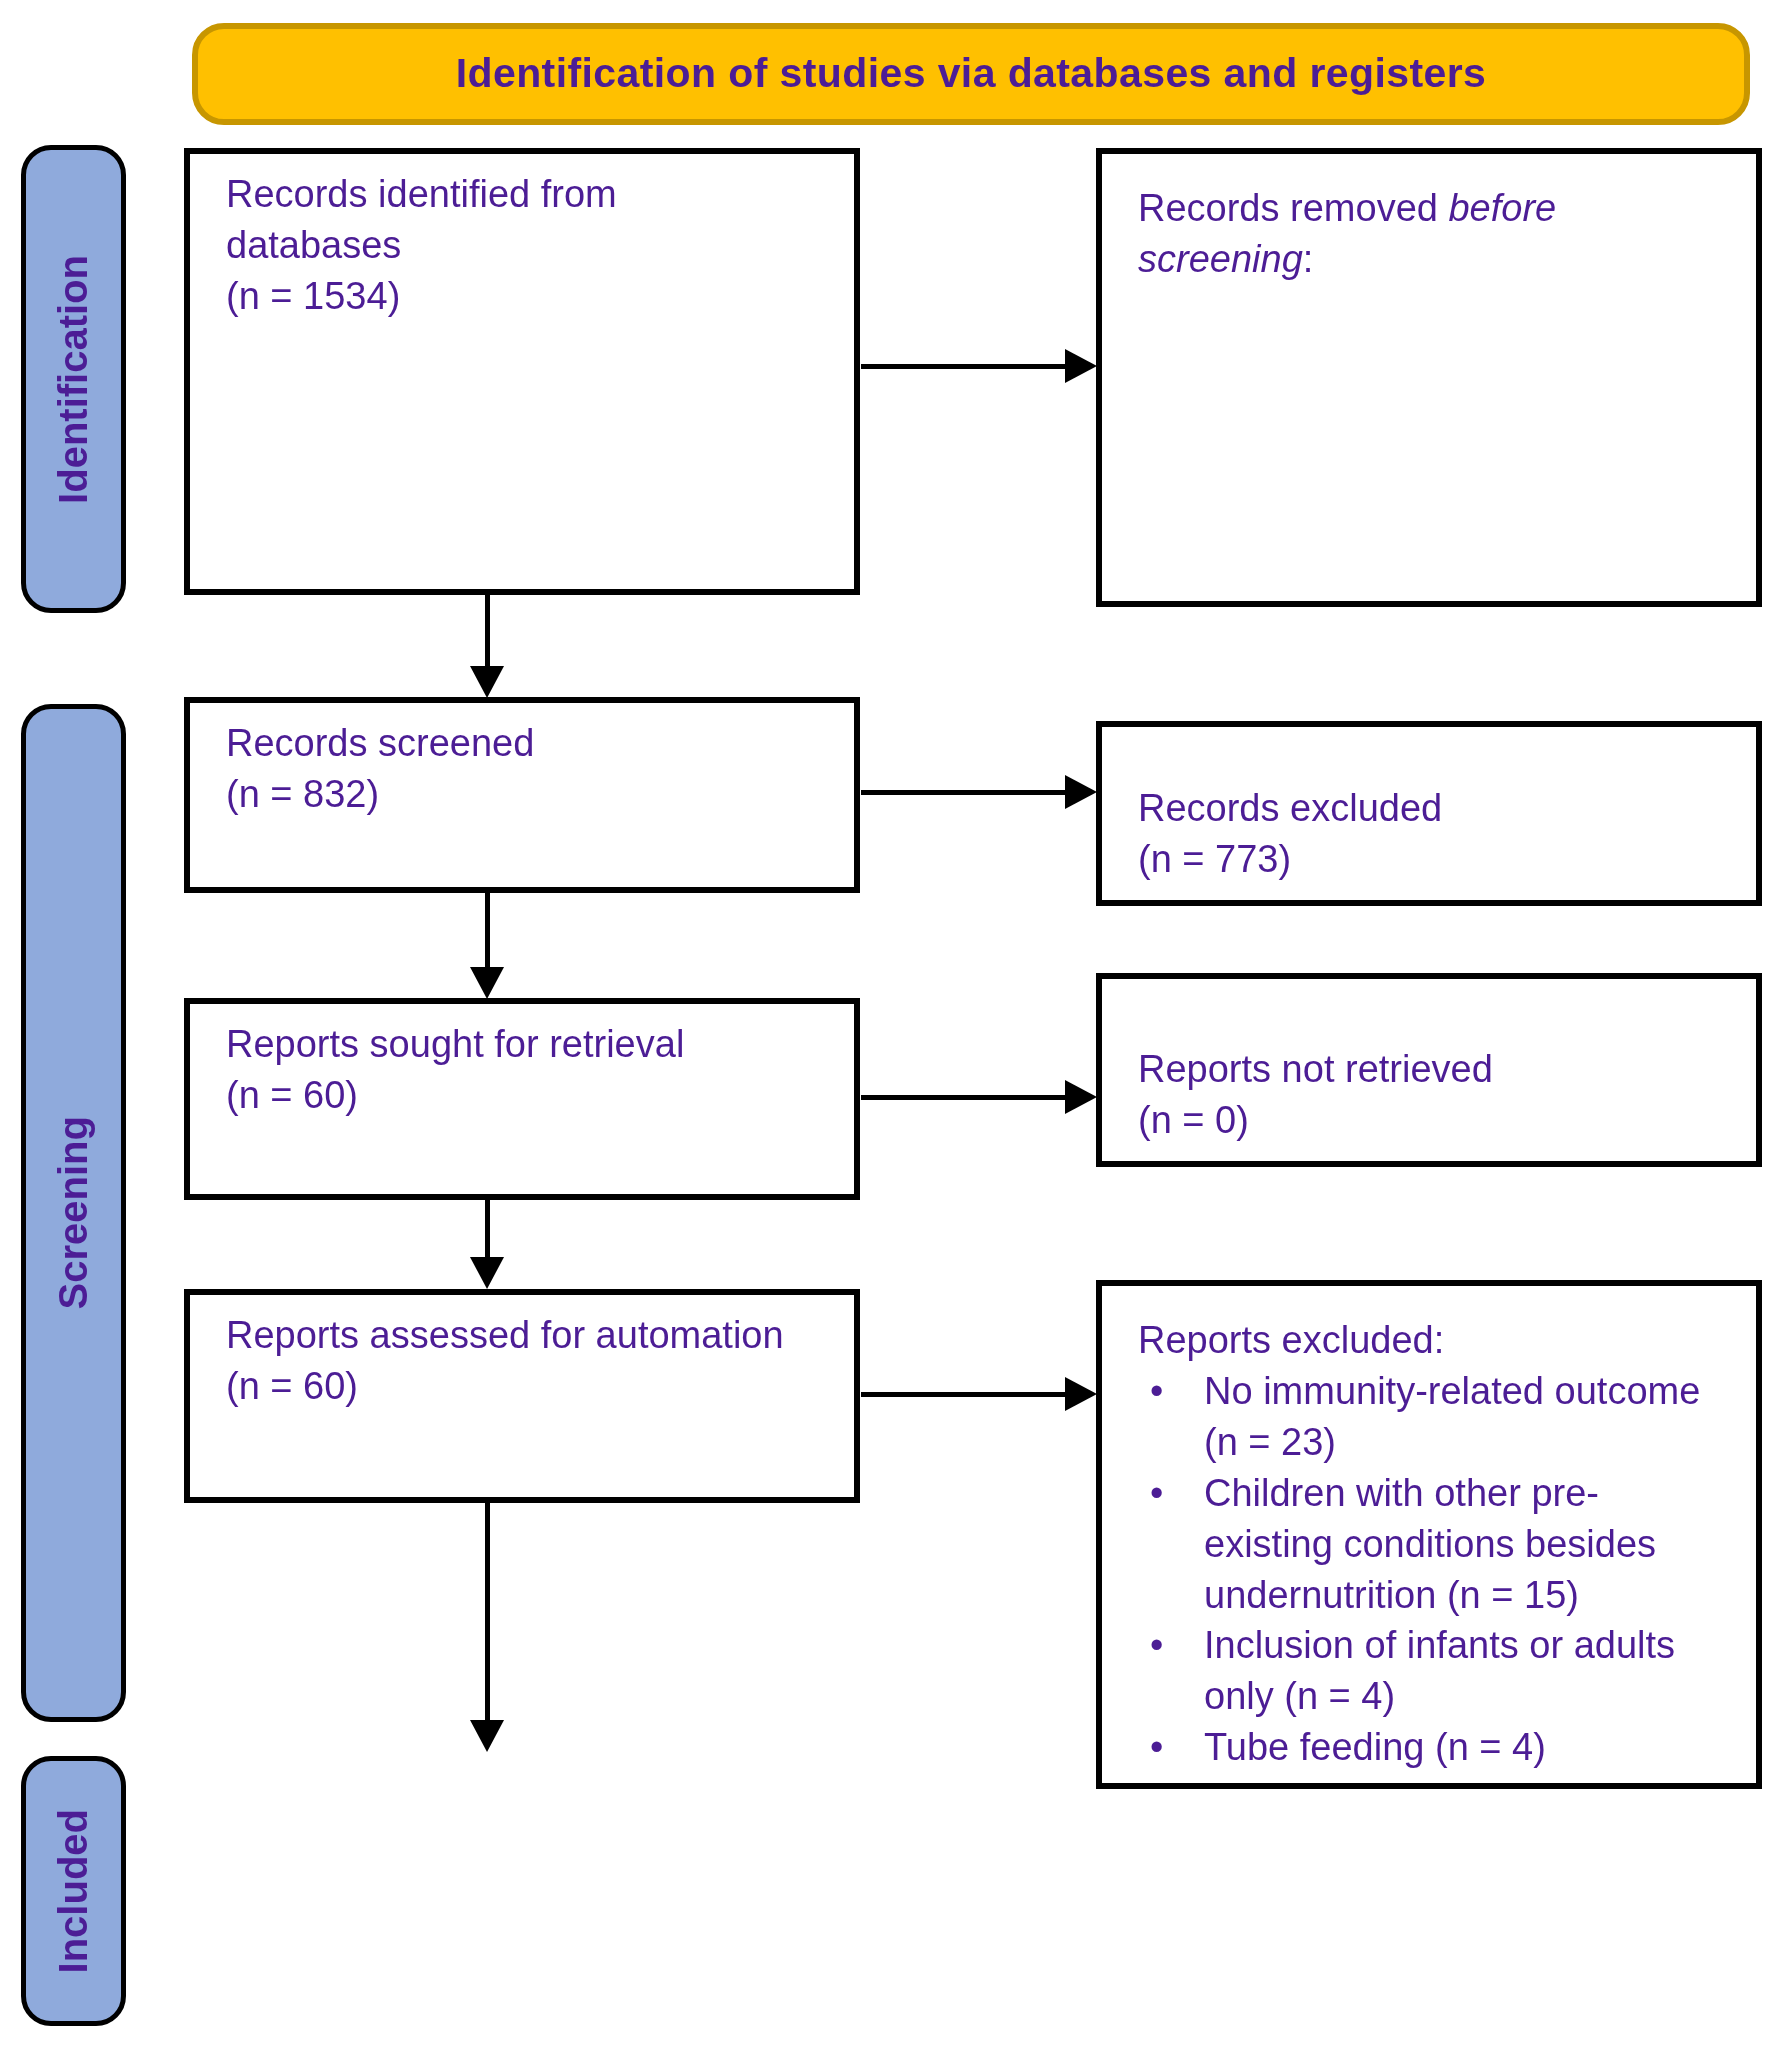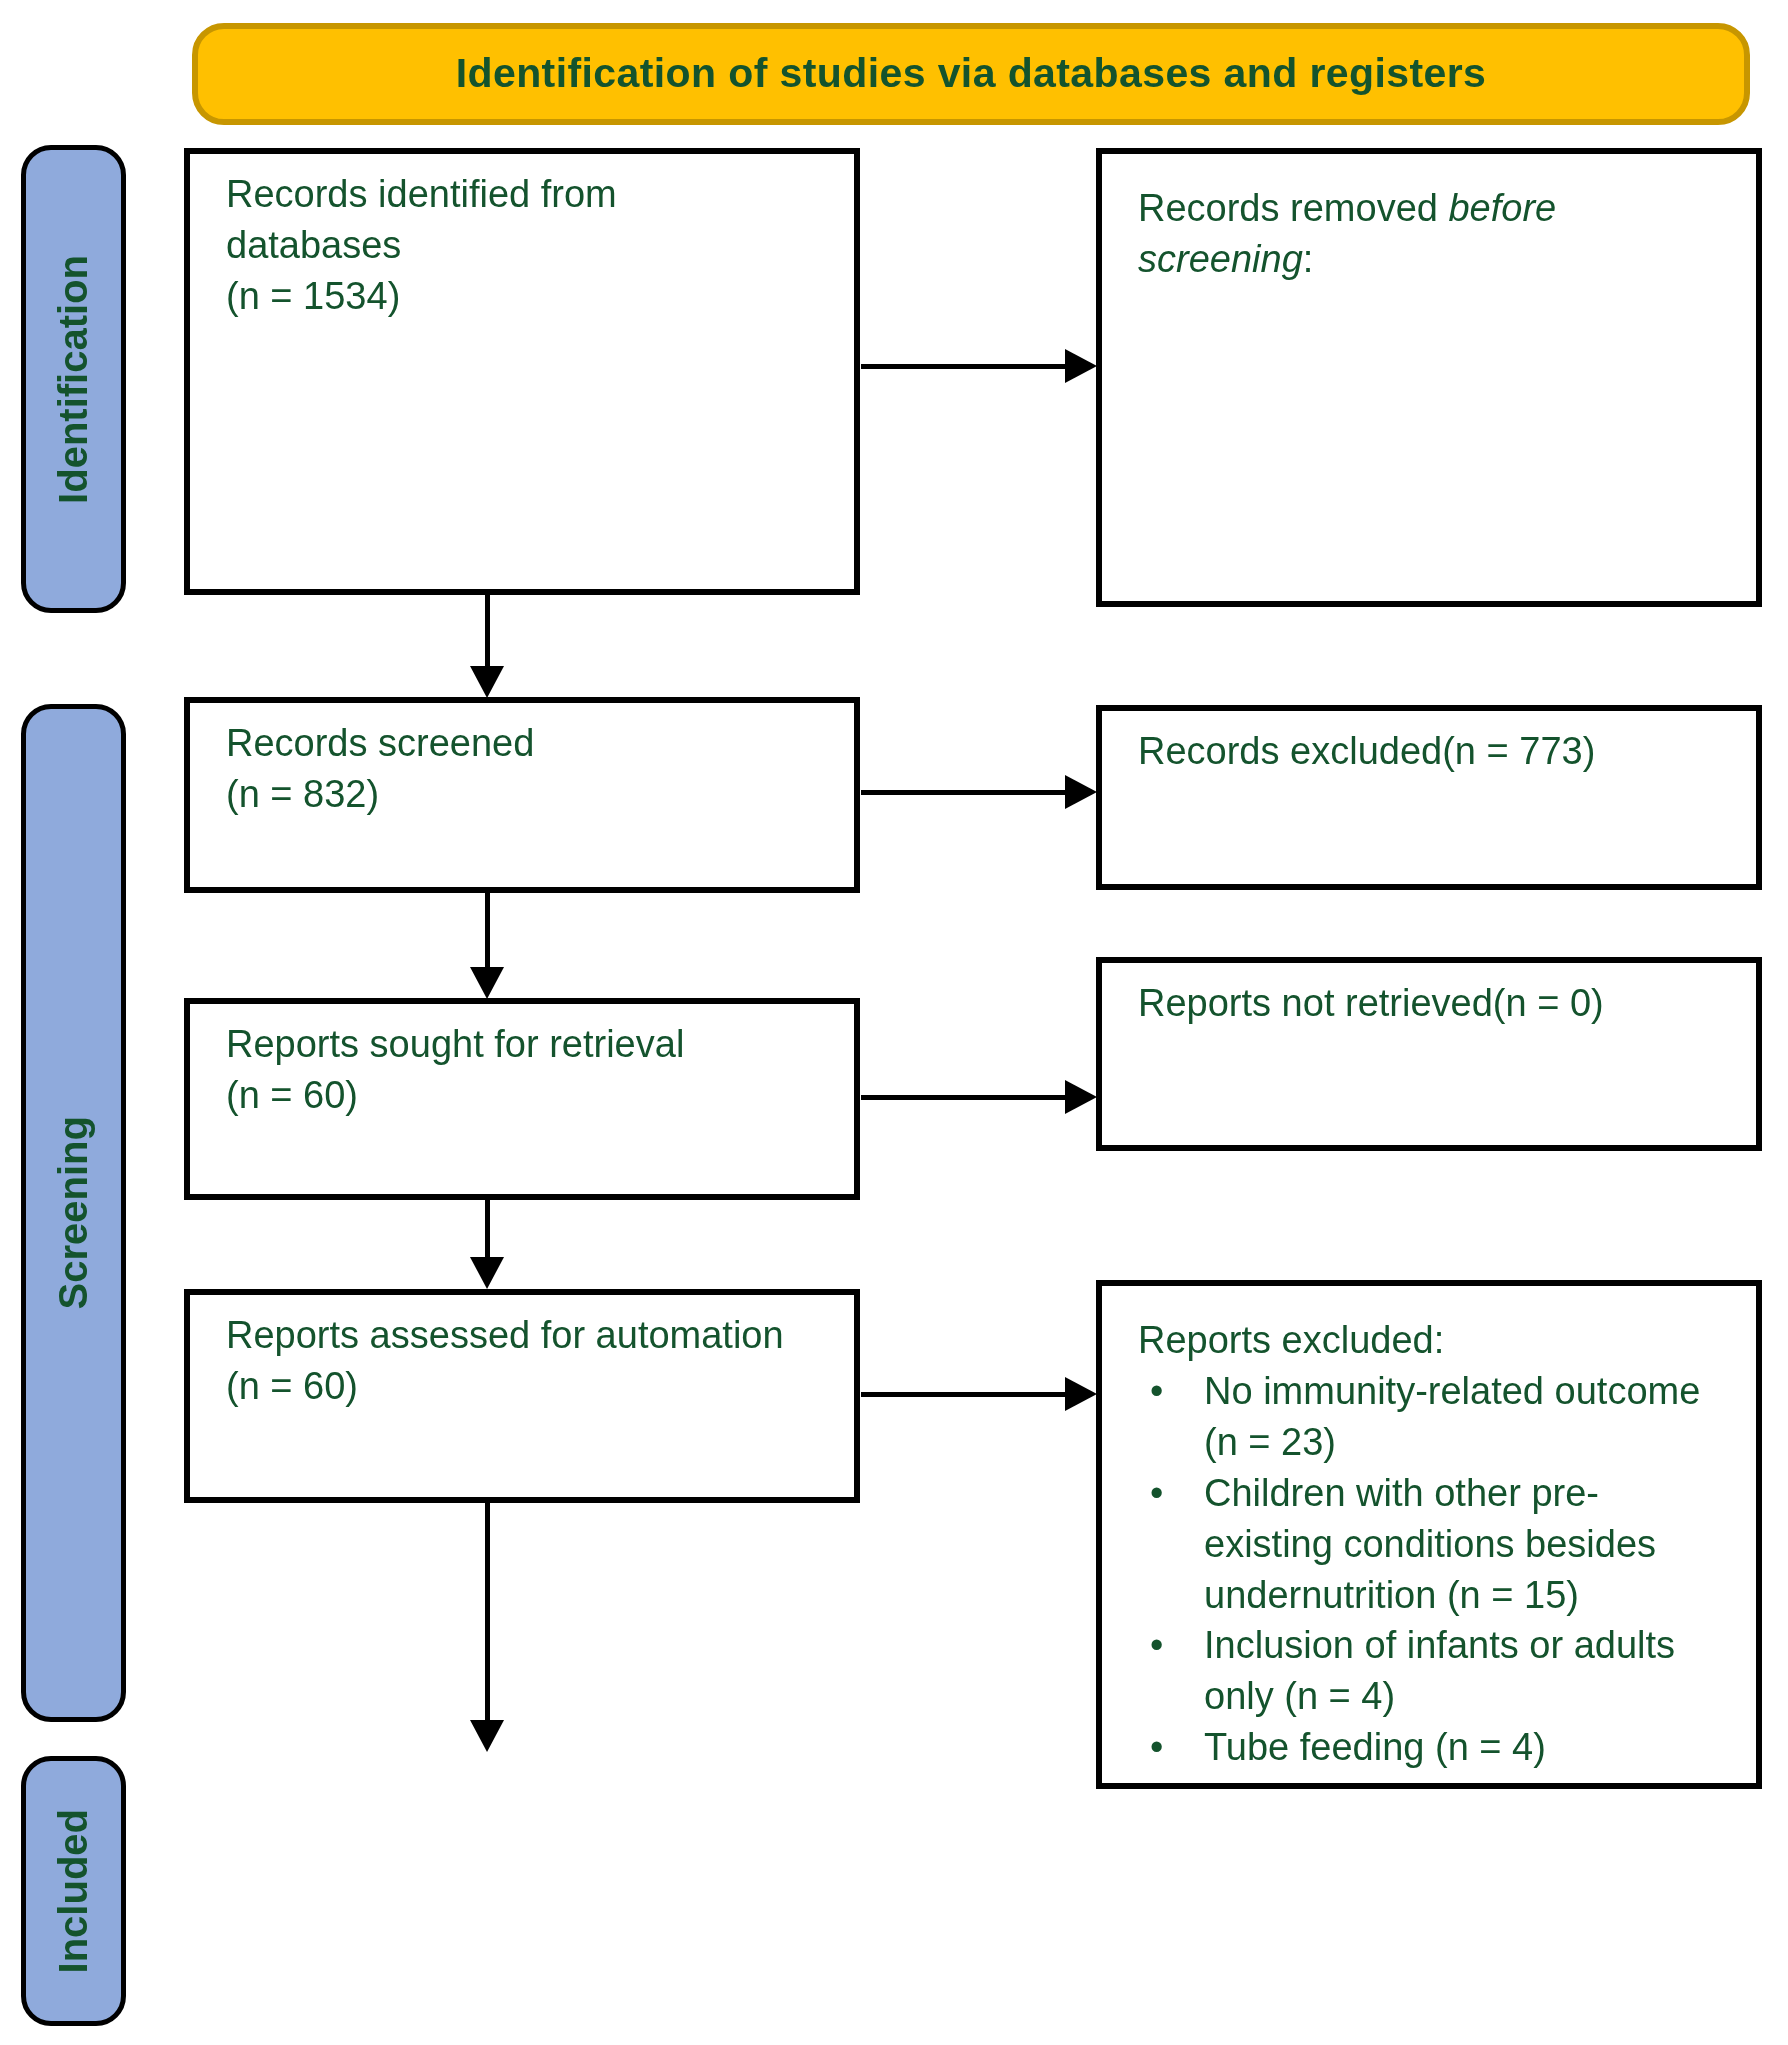--- a/index.html
+++ b/index.html
@@ -1,18 +1,18 @@
 <!DOCTYPE html>
 <html style="font-size:12px"><head>
 <meta charset="utf-8">
 <style>
   html,body{margin:0;padding:0;background:#ffffff;}
   #canvas{
     position:relative;width:1788px;height:2046px;background:#ffffff;
-    font-family:"Liberation Sans",sans-serif;color:#14532d;
+    font-family:"Liberation Sans",sans-serif;color:#4c1d95;
   }
   *{box-sizing:border-box;}
 
   
   .banner{
     position:absolute;left:192px;top:22.6px;width:1558px;height:102px;
     border-radius:32px;border:6px solid #C79600;background:#FFC000;
     display:flex;align-items:center;justify-content:center;
   }
   .banner-title{font-size:41px;font-weight:bold;letter-spacing:0.4px;}
@@ -32,22 +32,22 @@
   .stage-included{top:1756px;height:270px;}
 
   
   .box{
     position:absolute;border:6px solid #000;background:#fff;
     font-size:38px;line-height:1.34;
   }
   .box-left{left:184px;width:676px;display:flex;flex-direction:column;
     padding:15px 22.6px 15px 36px;}
   .box-right{left:1096px;width:666px;}
-  .box-right.centered{display:flex;flex-direction:row;justify-content:flex-start;
-    padding:15px 22.6px 15px 36px;}
+  .box-right.centered{display:flex;flex-direction:column;justify-content:flex-end;
+    padding:15px 22.6px 15px 36px;margin-top:16px;}
   .box-right.listbox{padding:29px 29px 15px 36px;}
 
   .b-identified{top:148px;height:447px;}
   .b-removed{top:148px;height:459px;}
   .b-screened{top:697px;height:196px;}
   .b-r-excluded{top:705px;height:185px;}
   .b-sought{top:998px;height:202px;}
   .b-notretrieved{top:957px;height:194px;}
   .b-assessed{top:1289px;height:214px;}
   .b-rep-excluded{top:1280px;height:509px;}

